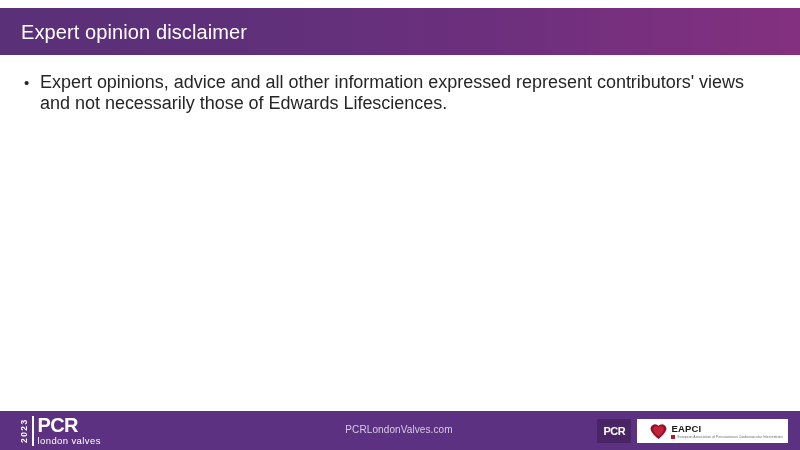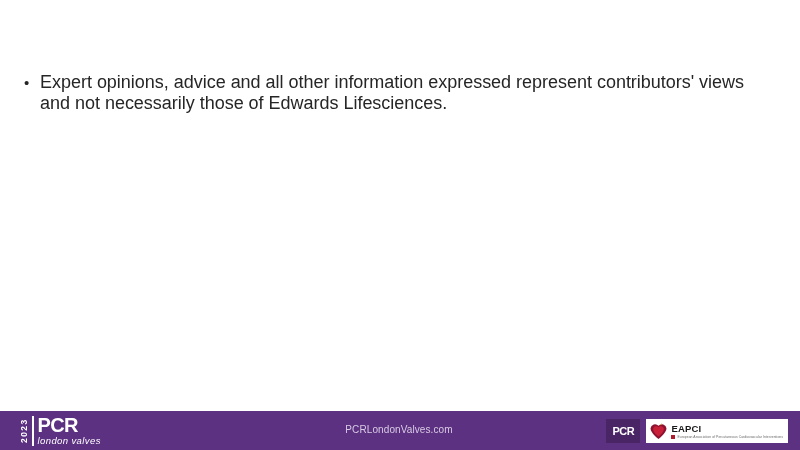--- a/index.html
+++ b/index.html
@@ -120,21 +120,20 @@
   .logo-pcr {
     color: #ffffff;
     font-size: 20px;
     font-weight: 700;
     line-height: 19px;
     letter-spacing: -0.6px;
   }
   .logo-sub {
     color: #ffffff;
     font-size: 9.5px;
-    font-style: italic;
     font-weight: 400;
     line-height: 11px;
     letter-spacing: 0.4px;
   }
 
   
   .footer-url {
     position: absolute;
     left: 0;
     top: 424px;
@@ -167,21 +166,21 @@
     color: #ffffff;
     font-size: 11px;
     font-weight: 700;
     letter-spacing: -0.5px;
   }
   .eapci-box {
     height: 24px;
     background: #ffffff;
     display: flex;
     align-items: center;
-    padding: 0 5px 0 4px;
+    padding: 0 5px 0 13px;
     gap: 4px;
     box-sizing: border-box;
   }
   .eapci-heart {
     width: 17px;
     height: 17px;
     flex: 0 0 17px;
     display: block;
   }
   .eapci-words {
@@ -215,20 +214,23 @@
     line-height: 4px;
     letter-spacing: 0.05px;
     white-space: nowrap;
   }
 </style>
 </head>
 <body>
 
 <div class="slide">
 
+  <div class="title-bar">
+    <div class="title-text">Expert opinion disclaimer</div>
+  </div>
 
   <div class="content">
     <div class="bullet-row">
       <span class="bullet-dot">•</span>
       <span class="bullet-text">Expert opinions, advice and all other information expressed represent contributors' views and not necessarily those of Edwards Lifesciences.</span>
     </div>
   </div>
 
   <div class="footer-bar"></div>
 

